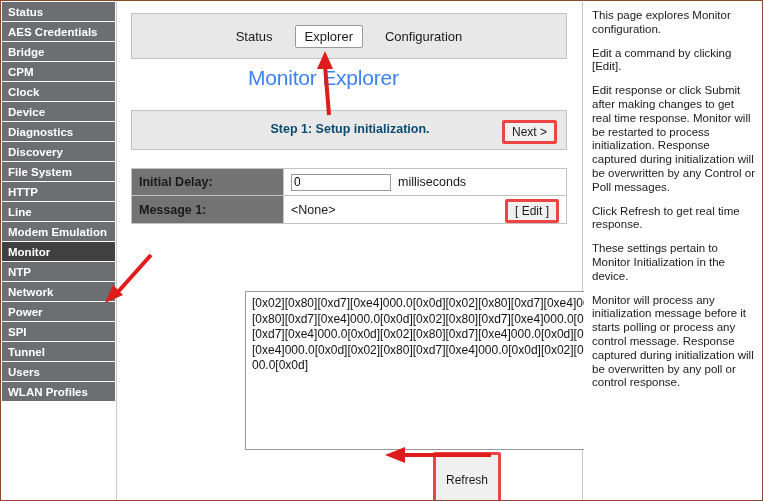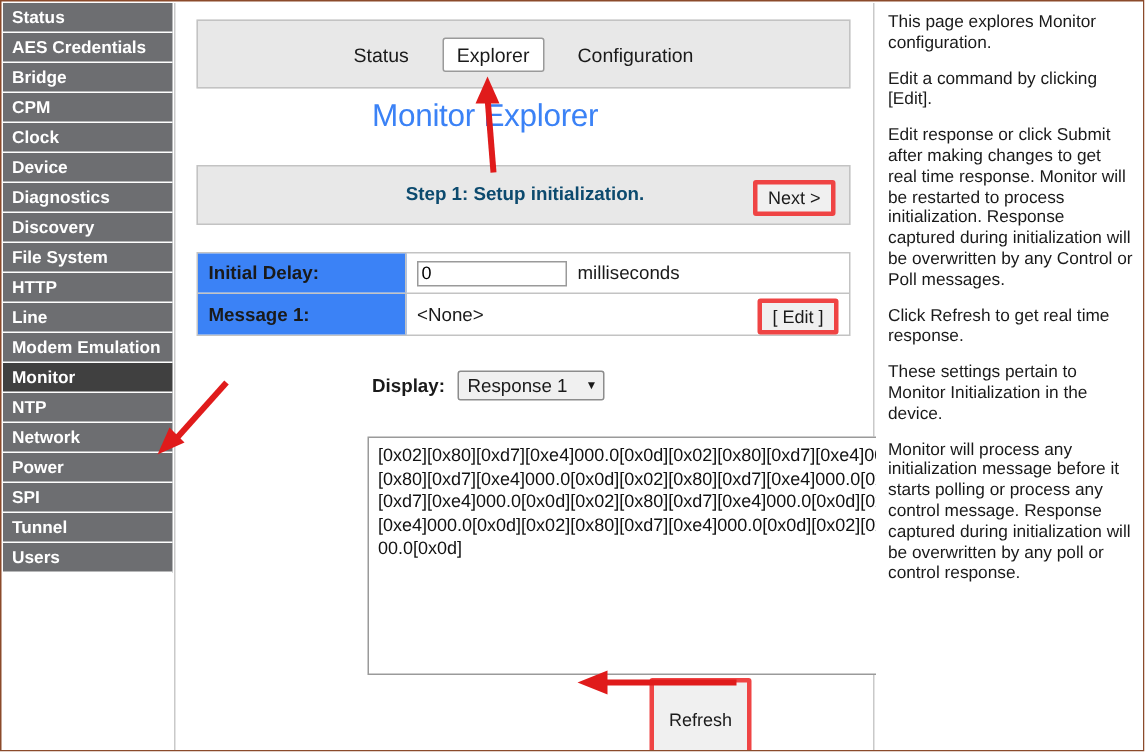--- a/index.html
+++ b/index.html
@@ -160,22 +160,22 @@
   }
   .frow {
     display: flex;
     align-items: center;
     height: 27px;
     border-bottom: 1px solid #c3c3c3;
     box-sizing: border-box;
   }
   .frow:last-child { border-bottom: none; }
   .flabel {
-    width: 139px;
-    background: #3b82f6;
+    width: 152px;
+    background: #737373;
     height: 100%;
     display: flex;
     align-items: center;
     padding-left: 7px;
     box-sizing: border-box;
     font-size: 12.5px;
     font-weight: bold;
     color: #1a1a1a;
     border-right: 1px solid #c3c3c3;
   }
@@ -350,20 +350,23 @@
         </div>
         <div class="sb-item">
           <span>SPI</span>
         </div>
         <div class="sb-item">
           <span>Tunnel</span>
         </div>
         <div class="sb-item">
           <span>Users</span>
         </div>
+        <div class="sb-item">
+          <span>WLAN Profiles</span>
+        </div>
       </div>
   </div>
 
   <div class="center">
 
     <div class="tabbar">
       <div class="tab">Status</div>
       <div class="tab active">Explorer</div>
       <div class="tab">Configuration</div>
     </div>
@@ -385,27 +388,20 @@
       </div>
       <div class="frow">
         <div class="flabel">Message 1:</div>
         <div class="fvalue">
           <span class="none-val">&lt;None&gt;</span>
           <button class="btn edit-btn">[ Edit ]</button>
         </div>
       </div>
     </div>
 
-    <div class="display-row">
-      <span class="display-label">Display:</span>
-      <span class="sel">
-        <span>Response 1</span>
-        <span class="caret">▼</span>
-      </span>
-    </div>
 
     <textarea class="resp-area" spellcheck="false" style="">[0x02][0x80][0xd7][0xe4]000.0[0x0d][0x02][0x80][0xd7][0xe4]000.0[0x0d][0x02][0x80][0xd7][0xe4]000.0[0x0d][0x02][0x80][0xd7][0xe4]000.0[0x0d][0x02][0x80][0xd7][0xe4]000.0[0x0d][0x02][0x80][0xd7][0xe4]000.0[0x0d][0x02][0x80][0xd7][0xe4]000.0[0x0d][0x02][0x80][0xd7][0xe4]000.0[0x0d][0x02][0x80][0xd7][0xe4]000.0[0x0d]</textarea>
     <span class="resize-grip">
       <svg width="10" height="10" viewBox="0 0 10 10">
         <line x1="9" y1="1" x2="1" y2="9" stroke="#8a8a8a" stroke-width="1"></line>
         <line x1="9" y1="5" x2="5" y2="9" stroke="#8a8a8a" stroke-width="1"></line>
       </svg>
     </span>
 
     <button class="btn refresh-btn">Refresh</button>

